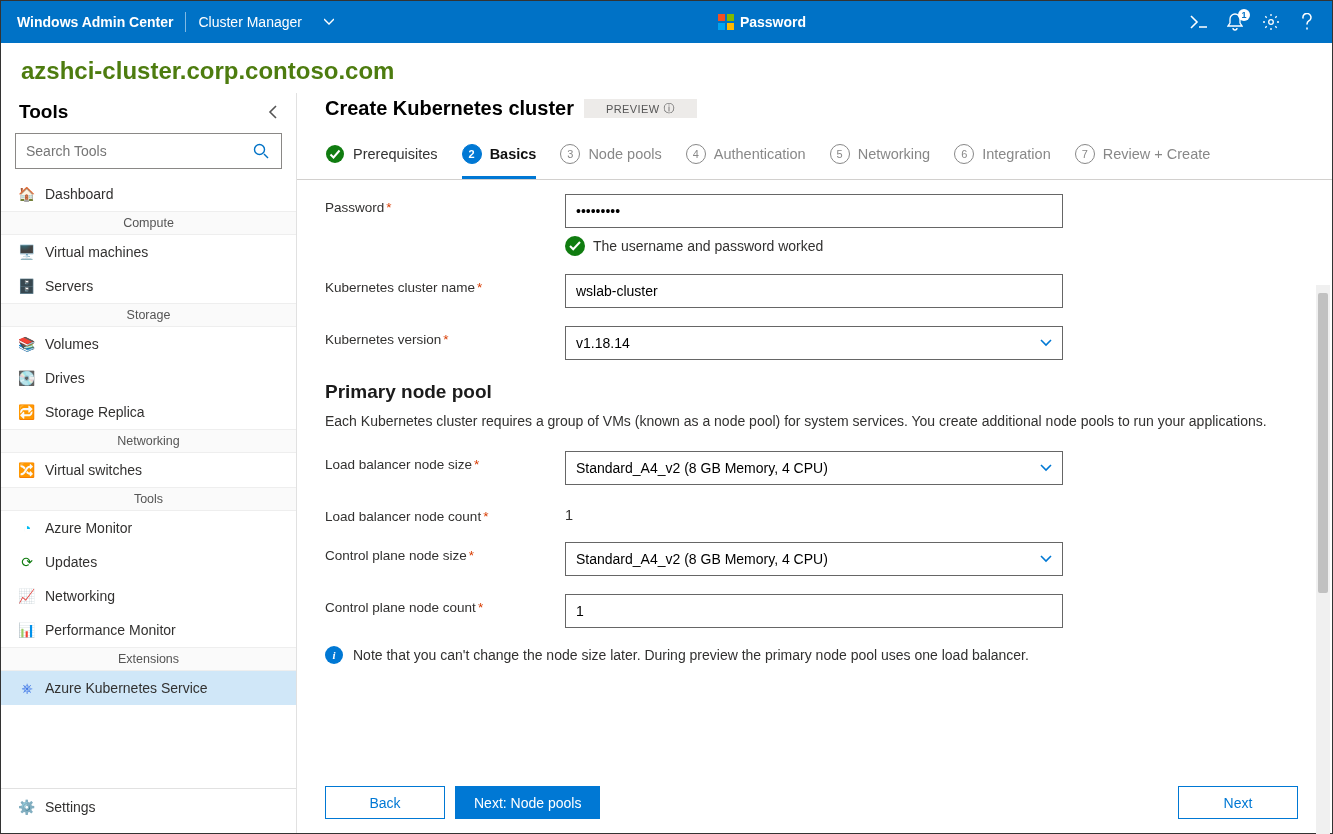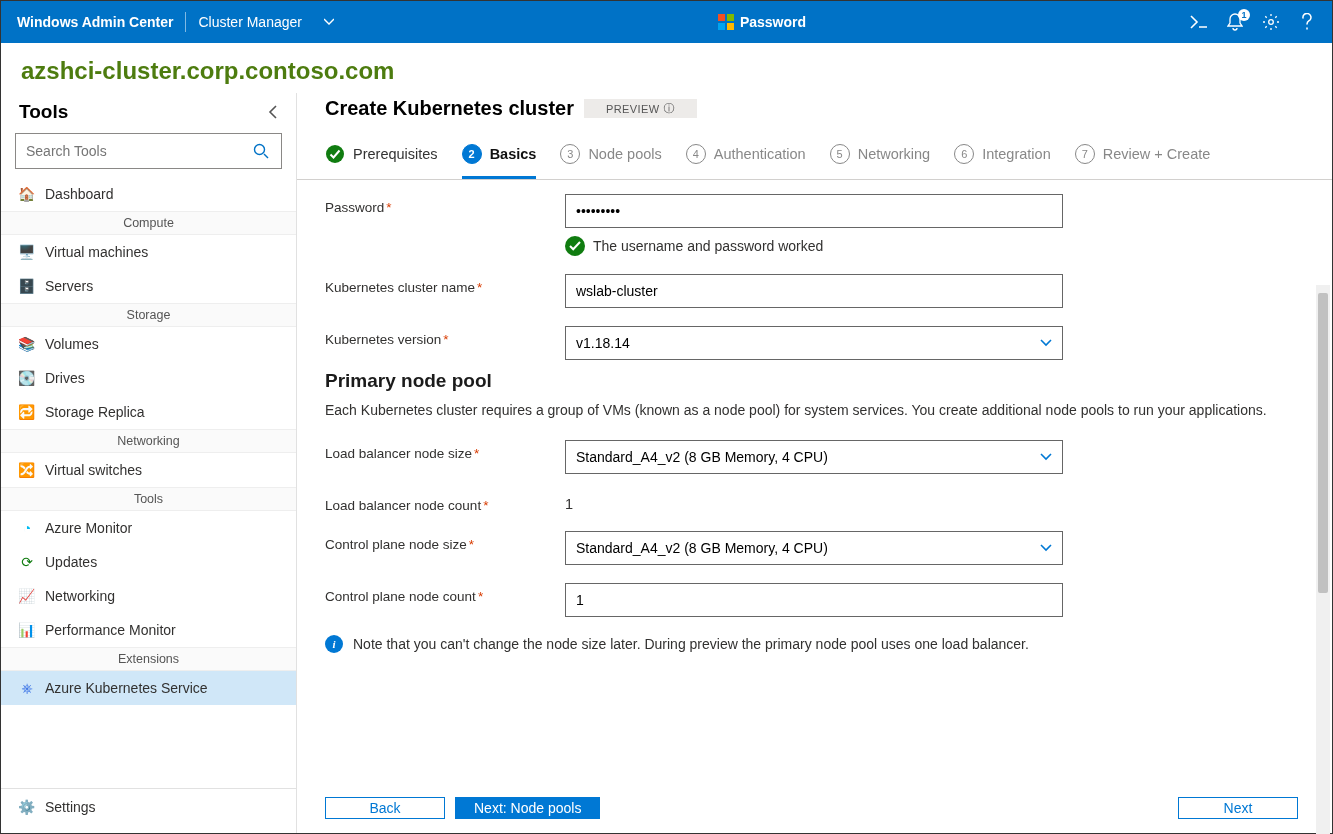--- a/index.html
+++ b/index.html
@@ -49,21 +49,21 @@
 .txt,.sel{width:100%;height:34px;border:1px solid #666;padding:0 10px;font-size:14px;background:#fff;outline:none}
 .sel{display:flex;align-items:center;justify-content:space-between;cursor:pointer}
 .validation{display:flex;align-items:center;gap:8px;margin-top:8px;font-size:14px;color:#323130}
 .check-circ{width:20px;height:20px;border-radius:50%;background:#107c10;display:flex;align-items:center;justify-content:center}
 .section-h{font-size:19px;font-weight:600;margin:8px 0 8px;color:#1b1b1b}
 .section-desc{font-size:14px;color:#323130;margin-bottom:20px;line-height:1.45;max-width:1020px}
 .static-val{font-size:14.5px;color:#323130;padding-top:4px}
 .info-note{display:flex;align-items:center;gap:10px;font-size:14px;color:#323130;margin-top:6px}
 .info-circ{width:18px;height:18px;border-radius:50%;background:#0078d4;color:#fff;display:flex;align-items:center;justify-content:center;font-size:11px;font-weight:700;font-style:italic;font-family:Georgia,serif;flex-shrink:0}
 .footer{display:flex;justify-content:space-between;align-items:center;padding:14px 34px 14px 28px;border-top:0}
-.btn{height:22px;min-width:120px;padding:0 18px;font-size:14px;border:1px solid #0078d4;background:#fff;color:#0078d4;cursor:pointer}
+.btn{height:33px;min-width:120px;padding:0 18px;font-size:14px;border:1px solid #0078d4;background:#fff;color:#0078d4;cursor:pointer}
 .btn.primary{background:#0078d4;color:#fff}
 .btns-left{display:flex;gap:10px}
 .settings-footer{border-top:1px solid #e1e1e1;padding:10px 18px;display:flex;align-items:center;gap:10px;font-size:14px;color:#323130;cursor:pointer}
 .chev{width:10px;height:10px}
 .scrollbar{position:absolute;right:2px;top:192px;width:14px;height:626px;background:#f0f0f0}
 .thumb{position:absolute;top:8px;left:2px;width:10px;height:300px;background:#c1c1c1;border-radius:2px}
 svg{display:block}
 </style>
 </head>
 <body>
@@ -261,21 +261,21 @@
               <span>The username and password worked</span>
             </div>
           </div>
         </div>
 
         <div class="frow">
           <div class="flabel"><span>Kubernetes cluster name</span><span class="req">*</span></div>
           <div class="fcontrol"><input class="txt" value="wslab-cluster" style=""></div>
         </div>
 
-        <div class="frow" style="margin-bottom:10px">
+        <div class="frow" style="margin-bottom:21px">
           <div class="flabel"><span>Kubernetes version</span><span class="req">*</span></div>
           <div class="fcontrol">
             <div class="sel">
               <span>v1.18.14</span>
               <svg width="12" height="8" viewBox="0 0 12 8">
                   <path d="M1 1l5 5 5-5" stroke="#0078d4" stroke-width="1.6" fill="none"></path>
                 </svg>
             </div>
           </div>
         </div>

